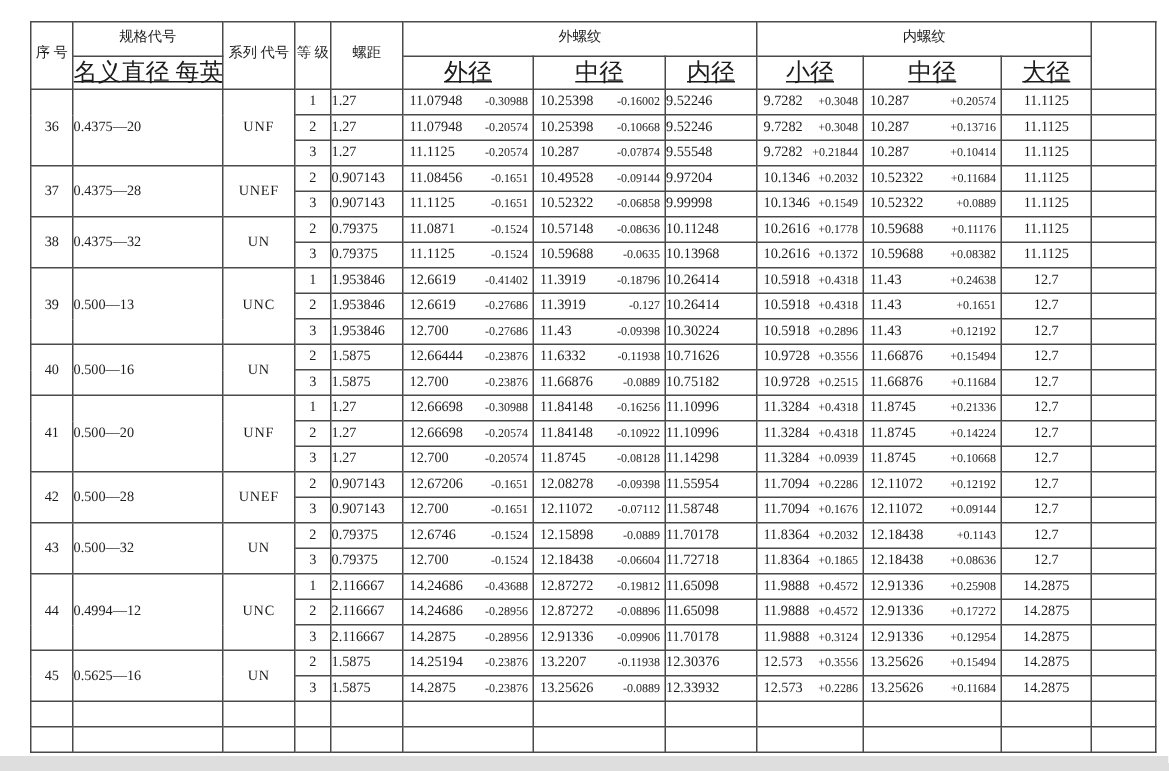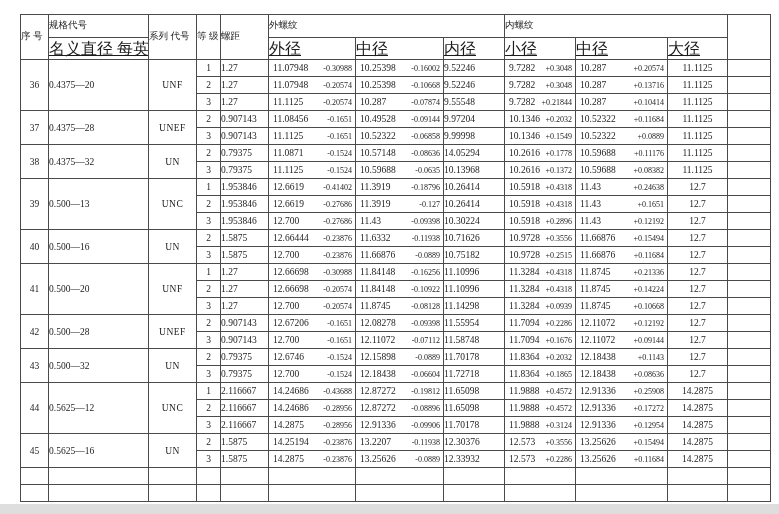--- a/index.html
+++ b/index.html
@@ -26,21 +26,21 @@
     border: 1px solid #4a4a4a;
     padding: 0;
     overflow: hidden;
     white-space: nowrap;
     font-size: 9.5px;
     vertical-align: middle;
   }
   thead th {
     font-weight: normal;
     font-size: 11px;
-    text-align: left;
+    text-align: center;
     white-space: pre-line;
     line-height: 1.25;
   }
   thead th.sub { font-size: 16px; text-decoration: underline; }
   thead tr.h1 { height: 23px; }
   thead tr.h2 { height: 22px; }
   tbody tr { height: 17px; }
   td.c { text-align: center; }
   td.l { text-align: left; padding-left: 4px; }
   td.spec-col { padding-left: 7px; font-size: 9.5px; }
@@ -270,21 +270,21 @@
               <span class="val">11.0871</span>
               <span class="tol">-0.1524</span>
             </div>
           </td>
           <td class="tolcell">
             <div>
               <span class="val">10.57148</span>
               <span class="tol">-0.08636</span>
             </div>
           </td>
-          <td class="l">14.05294</td>
+          <td class="l">10.11248</td>
           <td class="tolcell">
             <div>
               <span class="val">10.2616</span>
               <span class="tol">+0.1778</span>
             </div>
           </td>
           <td class="tolcell">
             <div>
               <span class="val">10.59688</span>
               <span class="tol">+0.11176</span>
@@ -706,21 +706,21 @@
             <div>
               <span class="val">12.18438</span>
               <span class="tol">+0.08636</span>
             </div>
           </td>
           <td class="c">12.7</td>
           <td></td>
         </tr>
         <tr>
           <td class="c" rowspan="3">44</td>
-          <td class="l spec-col" rowspan="3">0.5625—12</td>
+          <td class="l spec-col" rowspan="3">0.4994—12</td>
           <td class="c series-col" rowspan="3">UNC</td>
           <td class="c">1</td>
           <td class="l">2.116667</td>
           <td class="tolcell">
             <div>
               <span class="val">14.24686</span>
               <span class="tol">-0.43688</span>
             </div>
           </td>
           <td class="tolcell">

